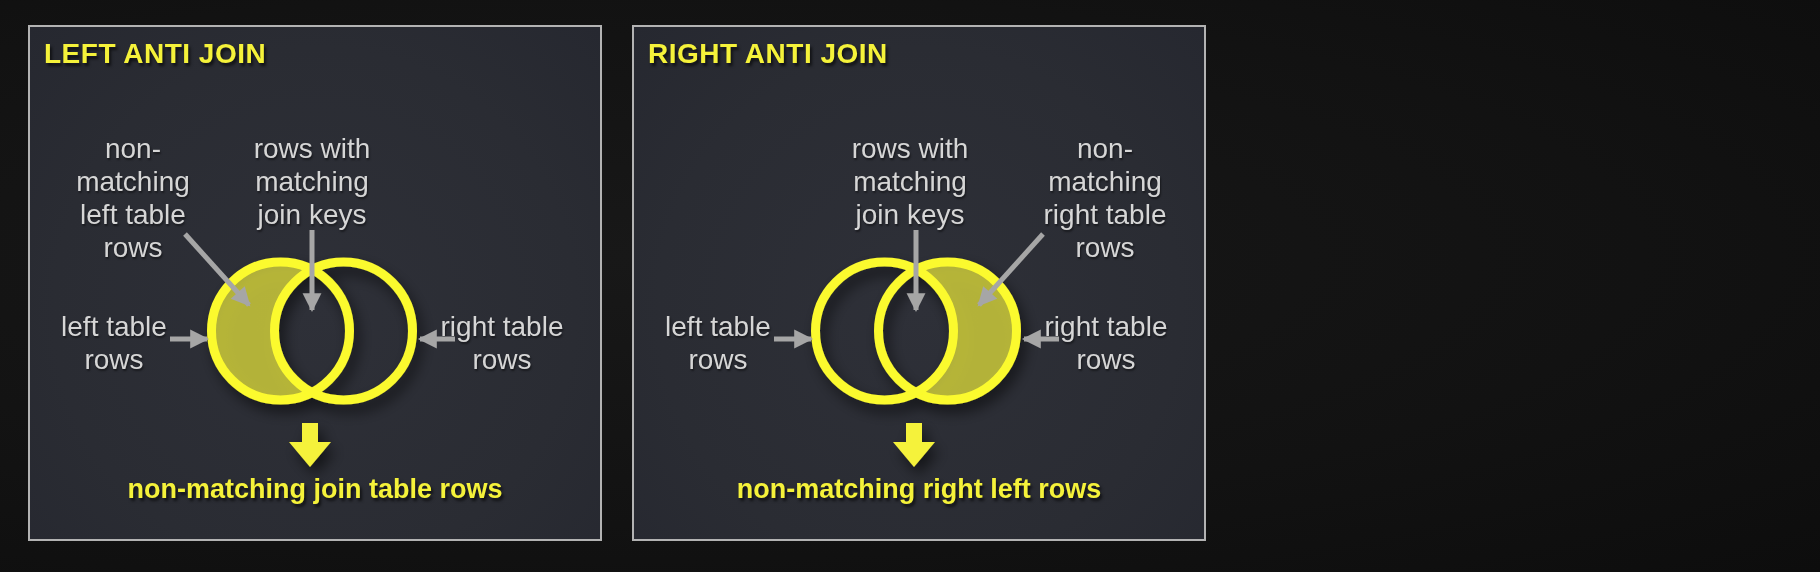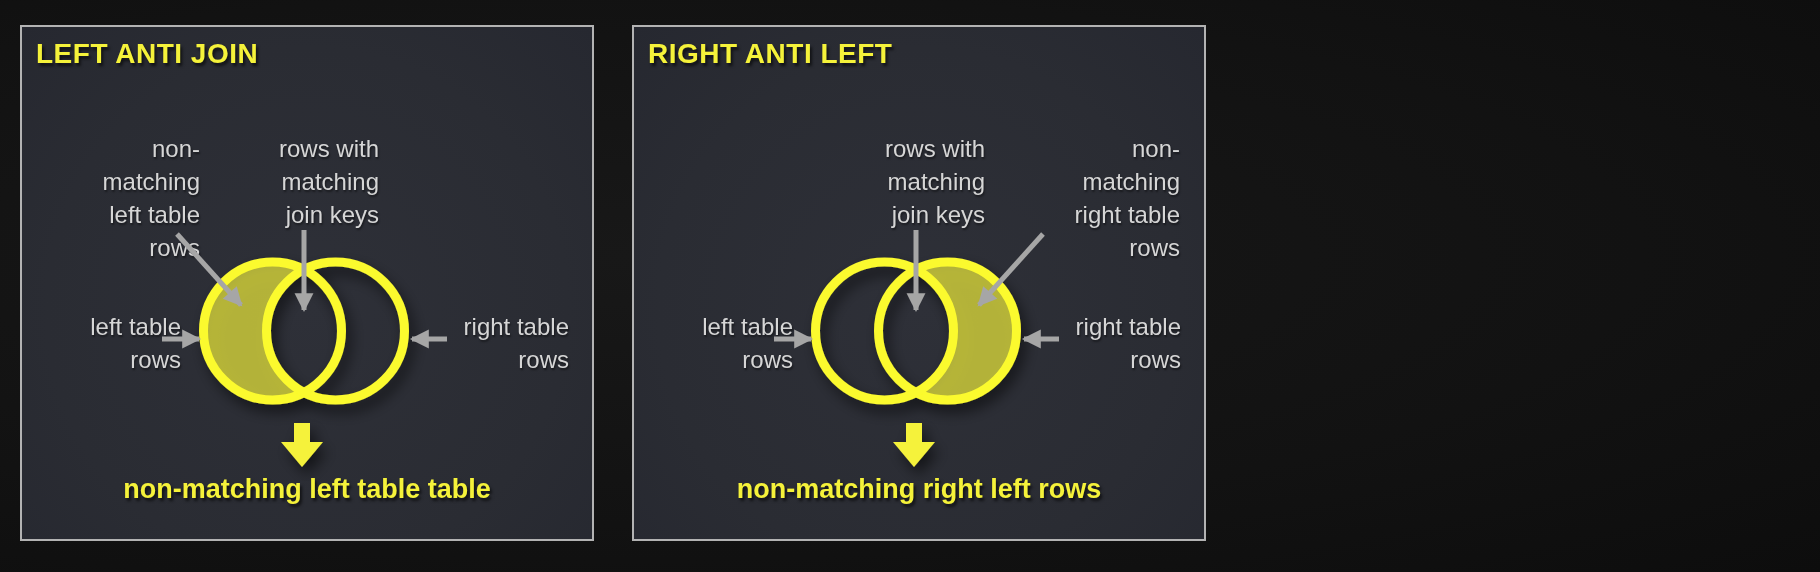--- a/index.html
+++ b/index.html
@@ -7,31 +7,31 @@
     width:1820px;height:572px;overflow:hidden;
     background:radial-gradient(ellipse at 35% 45%, #181818 0%, #121212 60%, #0d0d0d 100%);
     font-family:"Liberation Sans", sans-serif;
     position:relative;
   }
   .panel{
     position:absolute;top:25px;width:574px;height:516px;
     box-sizing:border-box;border:2px solid #b3b3b3;
     background:radial-gradient(circle at 50% 55%, #2e3038 0%, #2a2c33 65%, #262830 100%);
   }
-  .panel.p1{left:20px;}
+  .panel.p1{left:28px;}
   .panel.p2{left:632px;}
   .panel-title{
     position:absolute;left:14px;top:11px;
     font-size:28px;font-weight:bold;color:#f5f23a;
     letter-spacing:0.5px;
     text-shadow:2px 3px 3px rgba(0,0,0,.6);
   }
   .lbl{
-    position:absolute;width:150px;text-align:right;
-    font-size:24px;line-height:33px;color:#d6d6d6;
+    position:absolute;width:150px;text-align:center;
+    font-size:28px;line-height:33px;color:#d6d6d6;
     white-space:pre-line;
     text-shadow:1px 2px 2px rgba(0,0,0,.45);
   }
   .lbl-top{top:105px;}
   .p1 .lbl-nonmatch{left:28px;}
   .p1 .lbl-match{left:207px;}
   .p2 .lbl-match{left:201px;}
   .p2 .lbl-nonmatch{left:396px;}
   .lbl-left-table{left:9px;top:283px;}
   .lbl-right-table{left:397px;top:283px;}
@@ -83,25 +83,25 @@
     <g stroke="#a6a6a6" stroke-width="5">
       <line x1="155" y1="207" x2="219" y2="278" marker-end="url(#ah1)"></line>
       <line x1="282" y1="203" x2="282" y2="283" marker-end="url(#ah1)"></line>
       <line x1="140" y1="312" x2="177" y2="312" marker-end="url(#ah1)"></line>
       <line x1="425" y1="312" x2="390" y2="312" marker-end="url(#ah1)"></line>
     </g>
 
     <polygon points="272,396 288,396 288,415 301,415 280,440 259,415 272,415" fill="#f5f23a" filter="url(#ds1)"></polygon>
   </svg>
 
-  <div class="result">non-matching left table table</div>
+  <div class="result">non-matching join table rows</div>
 </div>
 
 <div class="panel p2">
-  <div class="panel-title">RIGHT ANTI LEFT</div>
+  <div class="panel-title">RIGHT ANTI JOIN</div>
 
   <div class="lbl lbl-top lbl-match">rows with
 matching
 join keys</div>
   <div class="lbl lbl-top lbl-nonmatch">non-
 matching
 right table
 rows</div>
   <div class="lbl lbl-left-table">left table
 rows</div>

